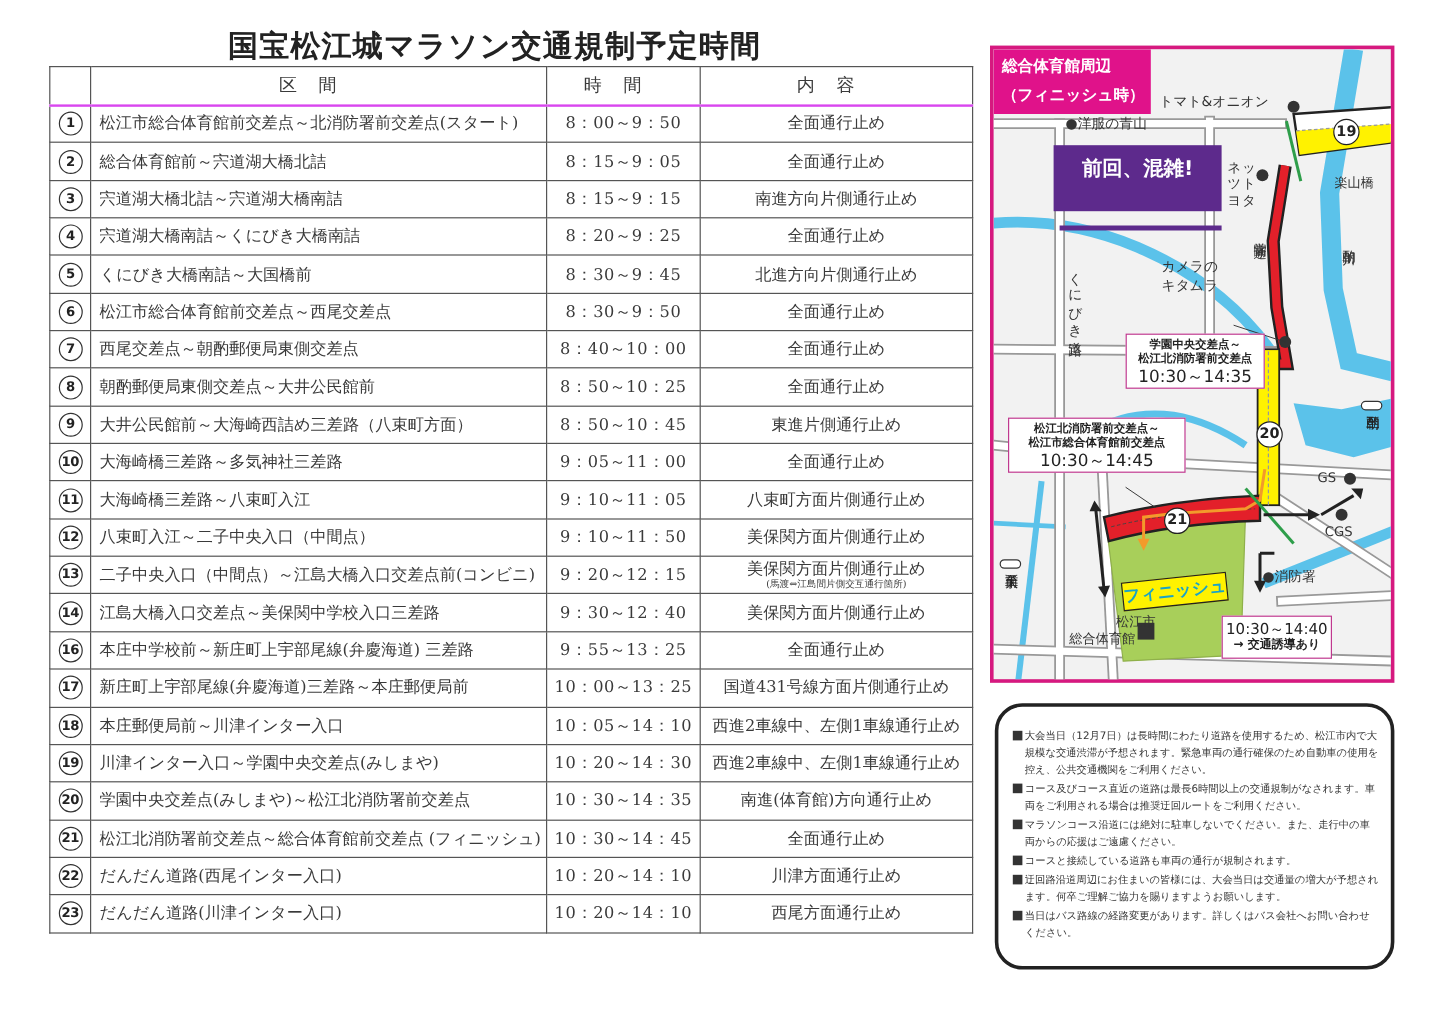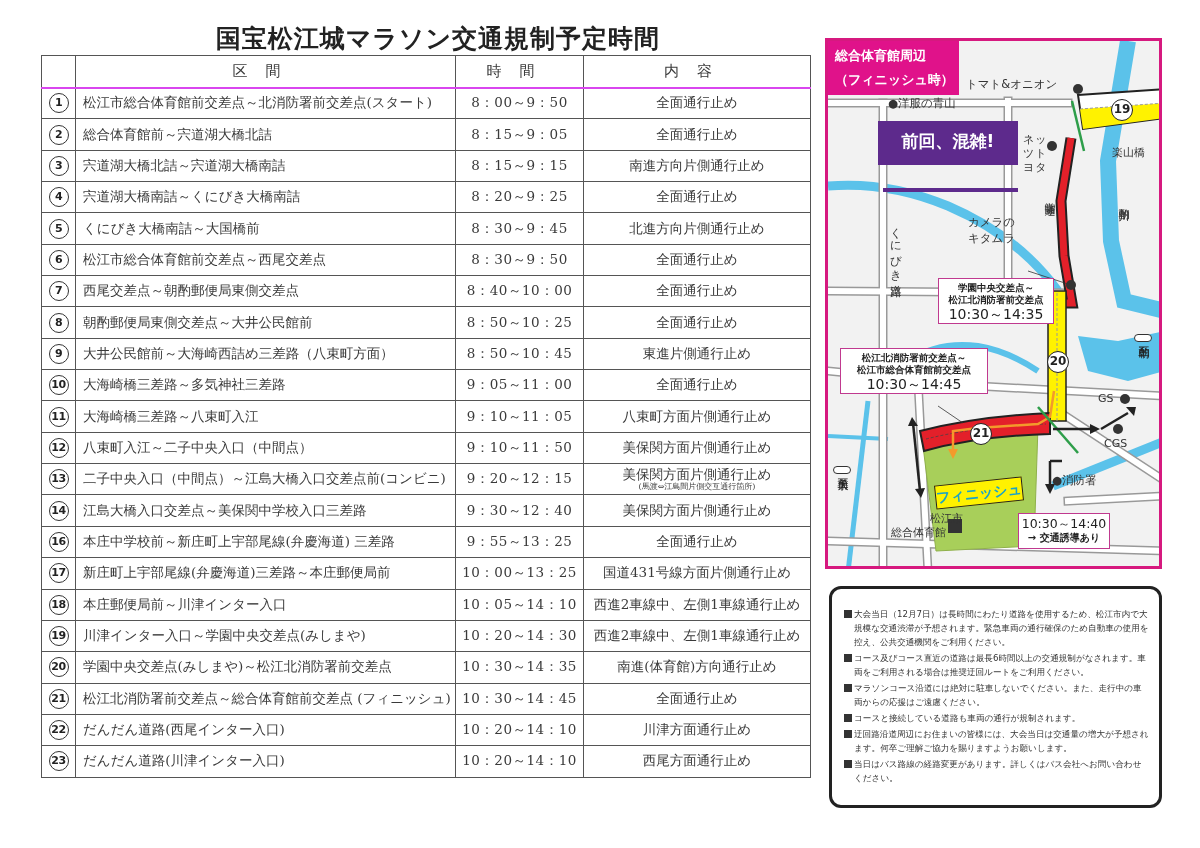--- a/index.html
+++ b/index.html
@@ -2,21 +2,21 @@
 <html><head>
 <meta charset="utf-8">
 <style>
   * { box-sizing: border-box; margin: 0; padding: 0; }
   html, body { width: 1200px; height: 848px; background: #ffffff; overflow: hidden; }
   body { position: relative; font-family: "DejaVu Serif", "Liberation Serif", serif; color: #333; }
 
   .title {
     position: absolute; left: 190px; top: 22px; width: 470px; height: 34px;
     font-family: "DejaVu Sans", sans-serif; font-weight: bold; font-size: 25px;
-    color: #222; letter-spacing: 1px; text-align: right; line-height: 34px;
+    color: #222; letter-spacing: 1px; text-align: left; line-height: 34px;
   }
 
   table.sched {
     position: absolute; left: 41px; top: 55px; width: 769px;
     border-collapse: collapse; border: 1.5px solid #444;
     table-layout: fixed;
   }
   table.sched th, table.sched td {
     border: 1px solid #555; height: 31.35px; font-weight: normal;
     font-size: 13.5px; color: #3a3a3a; white-space: nowrap; overflow: hidden;
@@ -42,21 +42,21 @@
   }
   .map svg { position: absolute; left: 0; top: 0; }
   .map-label {
     position: absolute; left: 0; top: 0; width: 131px; height: 54px;
     background: #e0128a; color: #fff; font-family: "DejaVu Sans", sans-serif;
     font-weight: bold; font-size: 13px; line-height: 24px; padding: 3px 0 0 7px;
   }
   .mtxt { position: absolute; font-family: "DejaVu Sans", sans-serif; color: #333; font-size: 11px; white-space: nowrap; }
   .vtxt { writing-mode: vertical-rl; letter-spacing: 1px; }
   .konzatsu {
-    position: absolute; left: 50px; top: 80px; width: 140px; height: 44px;
+    position: absolute; left: 50px; top: 80px; width: 140px; height: 55px;
     background: #5d2a8c; color: #fff; font-family: "DejaVu Sans", sans-serif;
     font-weight: bold; font-size: 17px; text-align: center; line-height: 40px;
   }
   .callout {
     position: absolute; background: #fff; border: 1.5px solid #c0398f;
     font-family: "DejaVu Sans", sans-serif; color: #222; text-align: center;
   }
   .callout .l1 { font-size: 9.5px; font-weight: bold; line-height: 12px; }
   .callout .l2 { font-size: 14px; line-height: 16px; }
   .finish-tag {
@@ -72,21 +72,21 @@
   }
   .dest {
     position: absolute; background: #fff; border: 1.3px solid #333; border-radius: 4px;
     font-family: "DejaVu Sans", sans-serif; font-size: 11px; color: #222;
     writing-mode: vertical-rl; padding: 3px 1px; line-height: 14px;
   }
 
   
   .notes {
     position: absolute; left: 829px; top: 586px; width: 333px; height: 222px;
-    border: 3px solid #222; border-radius: 12px; background: #fff;
+    border: 3px solid #222; border-radius: 23px; background: #fff;
     padding: 18px 10px 0 12px; font-family: "DejaVu Sans", sans-serif;
   }
   .note { font-size: 8.6px; line-height: 14px; color: #333; padding-left: 10px; text-indent: -10px; margin-bottom: 2px; }
   .note .sq { display: inline-block; width: 8px; height: 8px; background: #333; margin-right: 2px; vertical-align: -0.5px; text-indent: 0; }
 </style>
 </head>
 <body>
 
 <div class="title">国宝松江城マラソン交通規制予定時間</div>
 

